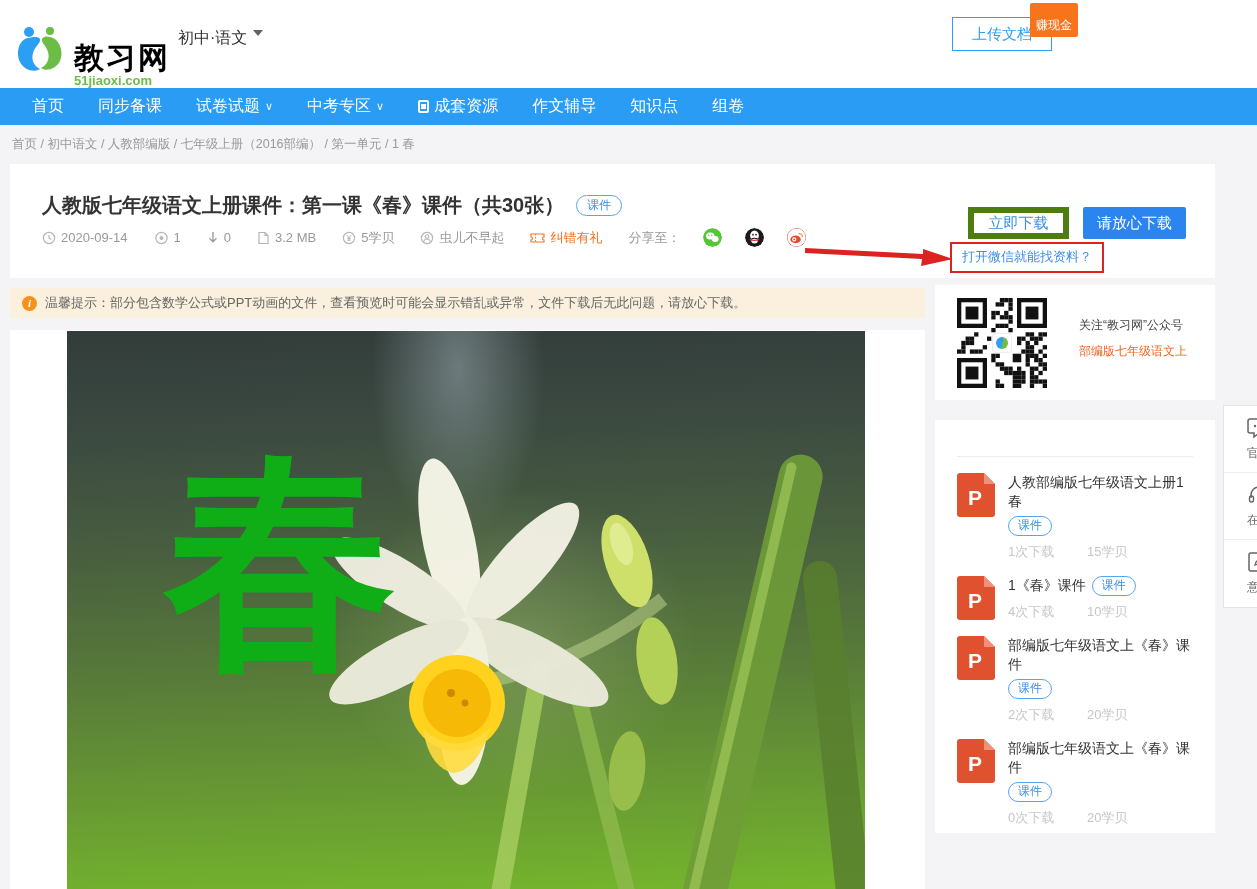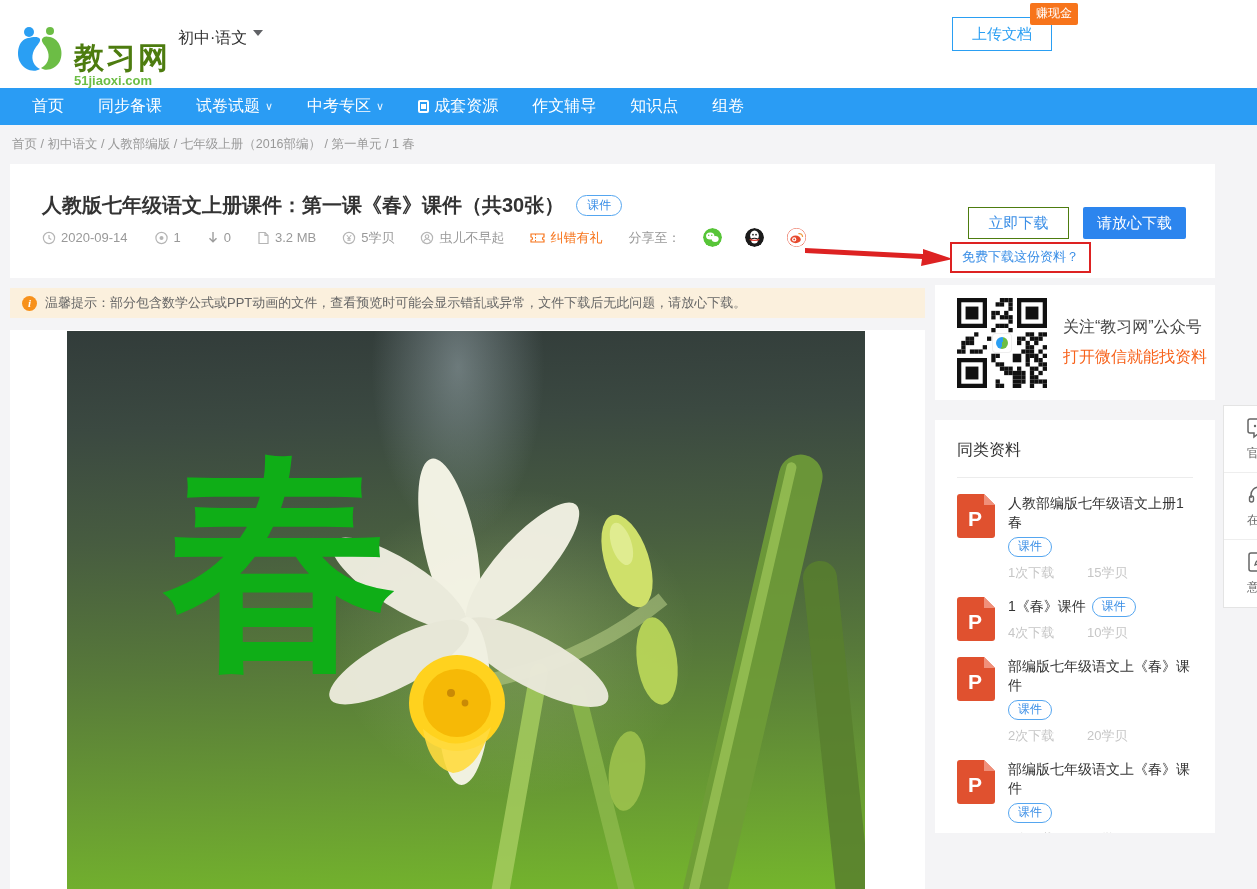--- a/index.html
+++ b/index.html
@@ -4,51 +4,51 @@
 <style>
   * { margin:0; padding:0; box-sizing:border-box; }
   html,body { width:1257px; height:889px; }
   body {
     position:relative; overflow:hidden; background:#f4f4f6;
     font-family:"Liberation Sans","DejaVu Sans",sans-serif; color:#333;
   }
   
   .header { position:absolute; left:0; top:0; width:1257px; height:88px; background:#fff; }
   .logo { position:absolute; left:14px; top:12px; display:flex; gap:8px; align-items:center; cursor:pointer; }
-  .logo-txt .brand { font-size:30px; font-weight:bold; color:#4d7c0f; letter-spacing:2px; line-height:30px;margin-top:31px; }
+  .logo-txt .brand { font-size:30px; font-weight:bold; color:#000000; letter-spacing:2px; line-height:30px;margin-top:31px; }
   .logo-txt .domain { font-size:13px; font-weight:bold; color:#6cbd45; line-height:15px; }
   .category { position:absolute; left:178px; top:28px; font-size:16px; color:#333; cursor:pointer; }
   .category .caret { display:inline-block; margin-left:6px; width:0; height:0; border:5px solid transparent; border-top:6px solid #606266; vertical-align:2px; }
   .search { position:absolute; left:383px; top:14px; width:539px; height:40px; border:2px solid #2a9ff3; background:#fff; display:flex; align-items:center; }
   .scope { width:64px; padding-left:13px; font-size:14px; color:#333; cursor:pointer; white-space:nowrap; }
   .scope .v { color:#9a9a9a; font-size:12px; margin-left:3px; }
   .search-divider { width:1px; height:20px; background:#ddd; }
   .search-input { flex:1; border:none; outline:none; padding:0 12px; font-size:14px; color:#333; font-family:inherit; }
   .search-input::placeholder { color:#ccc; }
   .search-btn { width:99px; height:40px; margin:-2px -2px -2px 0; background:#2a9ff3; color:#fff; font-size:16px; border:none; letter-spacing:8px; padding-left:8px; cursor:pointer; }
   .upload-btn { position:absolute; left:952px; top:17px; width:100px; height:34px; background:#fff; border:1px solid #2a9ff3; color:#2a9ff3; font-size:15px; text-align:center; line-height:32px; cursor:pointer; }
-  .earn-badge { position:absolute; left:1030px; top:3px; background:#f7741b; color:#fff; font-size:12px; padding:2px 6px 3px; border-radius:2px; z-index:2; }
+  .earn-badge { position:absolute; left:1030px; top:3px; background:#f7741b; color:#fff; font-size:12px; padding:14px 6px 3px; border-radius:2px; z-index:2; }
   
   .nav { position:absolute; left:0; top:88px; width:1257px; height:37px; background:#2a9cf4; display:flex; align-items:center; padding-left:32px; gap:34px; }
   .nav-item { color:#fff; font-size:16px; cursor:pointer; white-space:nowrap; display:flex; align-items:center; gap:5px; }
   .nav-caret { font-size:11px; opacity:.9; }
   .nav-pkg-icon { display:inline-block; width:11px; height:13px; border:2px solid #fff; border-radius:2px; background:linear-gradient(#fff 0 0) center/5px 5px no-repeat; }
   
   .breadcrumb { position:absolute; left:12px; top:136px; font-size:12.5px; color:#999; cursor:pointer; }
   
   .title-card { position:absolute; left:10px; top:164px; width:1205px; height:114px; background:#fff; }
   .doc-title { position:absolute; left:32px; top:28px; font-size:20px; font-weight:bold; color:#333; }
   .title-badge { display:inline-block; margin-left:12px; vertical-align:3px; border:1px solid #55a6f0; color:#3a8ee6; font-size:12px; font-weight:normal; line-height:17px; padding:1px 10px; border-radius:12px; }
   .meta-row { position:absolute; left:32px; top:64px; display:flex; align-items:center; gap:26px; font-size:13px; color:#999; }
   .meta-item { display:flex; align-items:center; gap:5px; white-space:nowrap; }
   .meta-item svg { display:block; }
   .correction { color:#f7741b; cursor:pointer; }
   .share-wrap { display:flex; align-items:center; gap:23px; }
   .share-ico { width:19px; height:19px; border-radius:50%; display:block; cursor:pointer; }
-  .dl-btn { position:absolute; left:958px; top:43px; width:101px; height:32px; background:#fff; border:1px solid #4d7c0f; color:#3a8ee6; font-size:15px; cursor:pointer; }
+  .dl-btn { position:absolute; left:958px; top:43px; width:101px; height:32px; background:#fff; border:6px solid #4d7c0f; color:#3a8ee6; font-size:15px; cursor:pointer; }
   .basket-btn { position:absolute; left:1073px; top:43px; width:103px; height:32px; background:#2c85ee; border:none; color:#fff; font-size:15px; border-radius:2px; cursor:pointer; }
   .free-box { position:absolute; left:940px; top:78px; border:2px solid #dd2222; padding:4px 10px 5px; color:#3a8ee6; font-size:13px; background:#fff; cursor:pointer; white-space:nowrap; }
   .red-arrow { position:absolute; left:795px; top:78px; }
   
   .notice { position:absolute; left:10px; top:288px; width:915px; height:30px; background:#fbf0dd; display:flex; align-items:center; padding-left:12px; gap:8px; }
   .notice-ico { width:15px; height:15px; border-radius:50%; background:#f7911b; color:#fff; font-size:11px; font-style:italic; font-weight:bold; font-family:"Liberation Serif",serif; text-align:center; line-height:15px; flex:none; }
   .notice-text { font-size:13px; color:#666; }
   
   .preview-card { position:absolute; left:10px; top:330px; width:915px; height:559px; background:#fff; overflow:hidden; }
   .slide { position:absolute; left:57px; top:1px; width:798px; height:600px; overflow:hidden;
@@ -57,21 +57,21 @@
       radial-gradient(ellipse 260px 220px at 56% 52%, rgba(228,238,180,.22), rgba(228,238,180,0) 70%),
       linear-gradient(178deg,#323c3a 0%,#3b4941 16%,#475c40 34%,#57793a 55%,#689a33 76%,#75b72c 94%,#79bd2c 100%);
   }
   .spring-char { position:absolute; left:98px; top:118px; font-size:232px; line-height:232px; font-weight:bold; color:#0fae17; font-family:"Liberation Serif","DejaVu Serif",serif; }
   .flower-svg { position:absolute; left:0; top:0; }
   
   .qr-card { position:absolute; left:935px; top:285px; width:280px; height:115px; background:#fff; }
   .qr-box { position:absolute; left:22px; top:13px; width:90px; height:90px; }
   .qr-logo { position:absolute; left:36px; top:36px; width:18px; height:18px; background:#fff; border-radius:3px; box-shadow:0 0 0 1px #eee; }
   .qr-logo::after { content:""; position:absolute; left:3px; top:3px; width:12px; height:12px; border-radius:50%; background:linear-gradient(100deg,#2a9ff3 52%,#6cbd45 52%); }
-  .qr-text { position:absolute; left:128px; top:32px; font-size:16px; }
+  .qr-text { position:absolute; left:144px; top:32px; font-size:12px; }
   .qr-line1 { color:#444; }
   .qr-line2 { color:#f7621b; margin-top:9px; }
   
   .related-card { position:absolute; left:935px; top:420px; width:280px; height:413px; background:#fff; padding:20px 22px 0; overflow:hidden; }
   .related-title { font-size:16px; color:#333; }
   .related-divider { height:1px; background:#ececec; margin:16px 0 16px; }
   .rel-item { display:flex; gap:13px; margin-bottom:15px; cursor:pointer; }
   .file-ico { flex:none; }
   .rel-main { flex:1; min-width:0; }
   .rel-title { font-size:14px; color:#333; line-height:19px; }
@@ -226,21 +226,21 @@
         </svg>
     </div>
   </div>
 
   <button class="dl-btn">立即下载</button>
   <button class="basket-btn">请放心下载</button>
 
   <svg class="red-arrow" width="150" height="26" viewBox="0 0 150 26">
     <polygon points="0,6 118,12 118,7 148,17 116,24 117,17 0,11" fill="#dd2222"></polygon>
   </svg>
-  <div class="free-box">免费下载这份资料？</div>
+  <div class="free-box">打开微信就能找资料？</div>
 </div>
 
 <div class="notice">
   <div class="notice-ico">i</div>
   <div class="notice-text">温馨提示：部分包含数学公式或PPT动画的文件，查看预览时可能会显示错乱或异常，文件下载后无此问题，请放心下载。</div>
 </div>
 
 <div class="preview-card">
   <div class="slide">
     <svg class="flower-svg" width="798" height="600" viewBox="0 0 798 600">
@@ -418,26 +418,25 @@
         <rect x="64.28571428571428" y="4.285714285714286" width="21.428571428571427" height="21.428571428571427" fill="#fff"></rect>
         <rect x="68.57142857142857" y="8.571428571428571" width="12.857142857142858" height="12.857142857142858" fill="#111"></rect>
         <rect x="0" y="60" width="30" height="30" fill="#111"></rect>
         <rect x="4.285714285714286" y="64.28571428571428" width="21.428571428571427" height="21.428571428571427" fill="#fff"></rect>
         <rect x="8.571428571428571" y="68.57142857142857" width="12.857142857142858" height="12.857142857142858" fill="#111"></rect>
       </svg>
     <div class="qr-logo"></div>
   </div>
   <div class="qr-text">
     <div class="qr-line1">关注“教习网”公众号</div>
-    <div class="qr-line2">打开微信就能找资料</div>
+    <div class="qr-line2">部编版七年级语文上</div>
   </div>
 </div>
 
 <div class="related-card">
-  <div class="related-title">同类资料</div>
   <div class="related-divider"></div>
 
   <div class="rel-item">
     <svg class="file-ico" width="38" height="44" viewBox="0 0 38 44">
         <path d="M3 0h24l11 11v30a3 3 0 01-3 3H3a3 3 0 01-3-3V3a3 3 0 013-3z" fill="#e0512f"></path>
         <path d="M27 0l11 11H27z" fill="#f0907a"></path>
         <text x="11" y="32" font-size="21" font-weight="bold" fill="#fff" font-family="Liberation Sans,sans-serif">P</text>
       </svg>
     <div class="rel-main">
       <div class="rel-title">人教部编版七年级语文上册1春</div>

